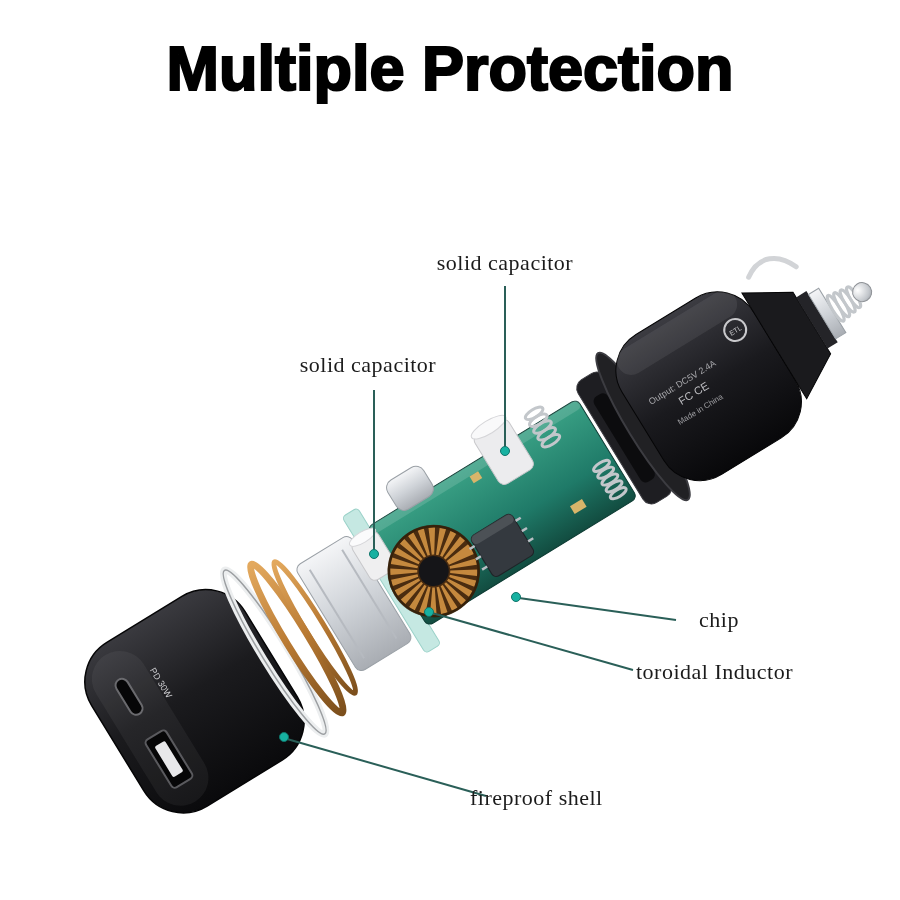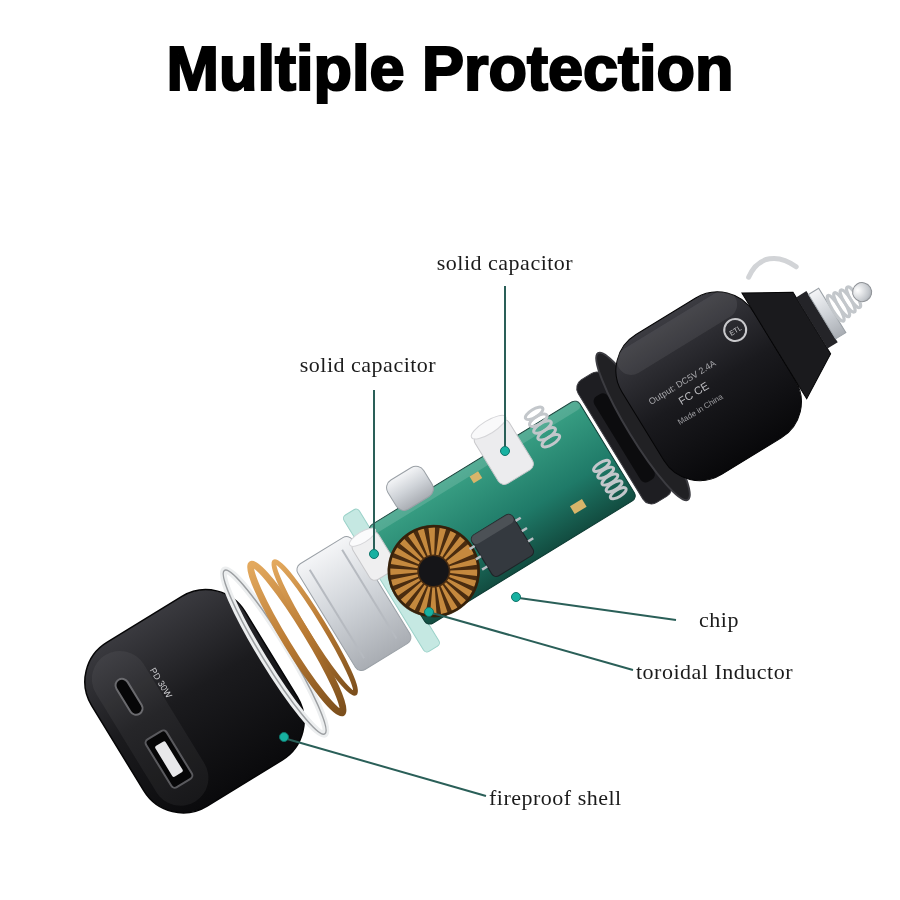--- a/index.html
+++ b/index.html
@@ -186,13 +186,13 @@
 </svg>
 
 <div class="callout center" style="left:505px;top:250px;">solid capacitor</div>
 
 <div class="callout center" style="left:368px;top:352px;">solid capacitor</div>
 
 <div class="callout" style="left:688px;top:607px;margin-left:11px;">chip</div>
 
 <div class="callout" style="left:636px;top:659px;text-align:right;">toroidal Inductor</div>
 
-<div class="callout" style="left:489px;top:785px;">fireproof shell</div>
+<div class="callout" style="left:470px;top:785px;">fireproof shell</div>
 
 </body></html>

